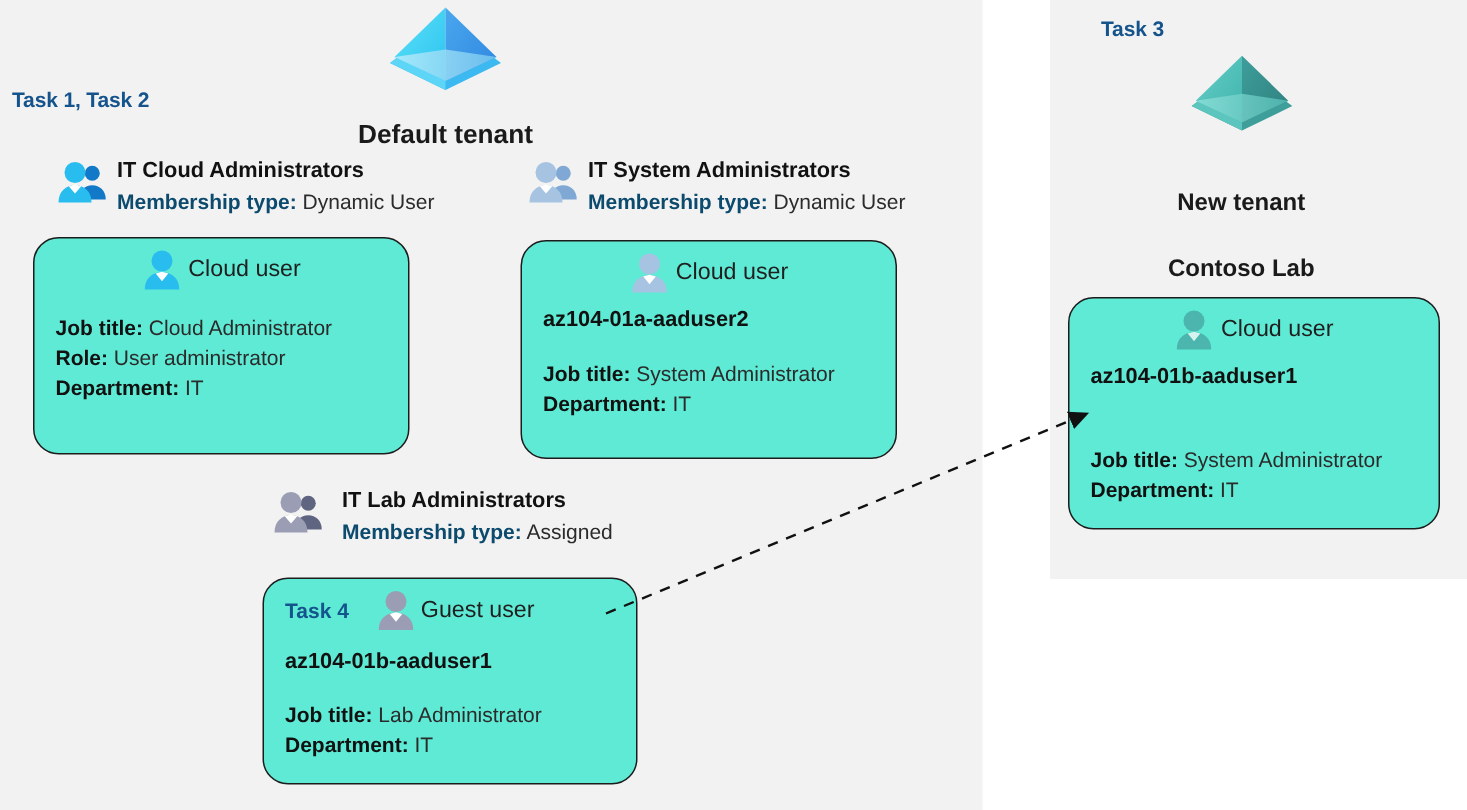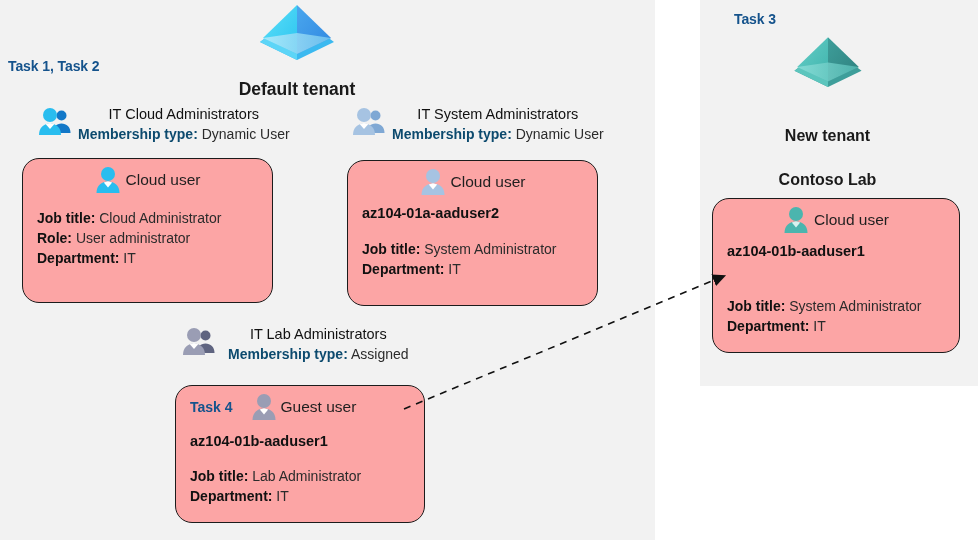--- a/index.html
+++ b/index.html
@@ -54,42 +54,41 @@
   
   .group {
     position: absolute;
     display: flex;
     align-items: flex-start;
     gap: 6px;
   }
   .group-icon { flex: 0 0 auto; margin-top: 3px; }
   .group-text { line-height: 1.42; }
   .group-name {
-    font-weight: normal;
+    font-weight: bold;
     font-size: 14.5px;
     color: #111;
     white-space: nowrap;
-    text-align: center;
   }
   .group-meta {
     font-size: 14px;
     color: #2b2b2b;
     white-space: nowrap;
   }
   .group-meta b { color: #0c4a6e; }
   #group-cloud-admins  { left: 38px;  top: 104px; }
   #group-system-admins { left: 352px; top: 104px; }
   #group-lab-admins    { left: 182px; top: 324px; gap: 12px; }
 
   
   .user-card {
     position: absolute;
     border: 1.6px solid #1c1c1c;
     border-radius: 17px;
-    background: #fca5a5;
+    background: #5eead4;
   }
   .card-head {
     display: flex;
     align-items: center;
     justify-content: center;
     gap: 5px;
     padding-top: 7px;
   }
   .card-head .task-inline {
     color: #15538c;

